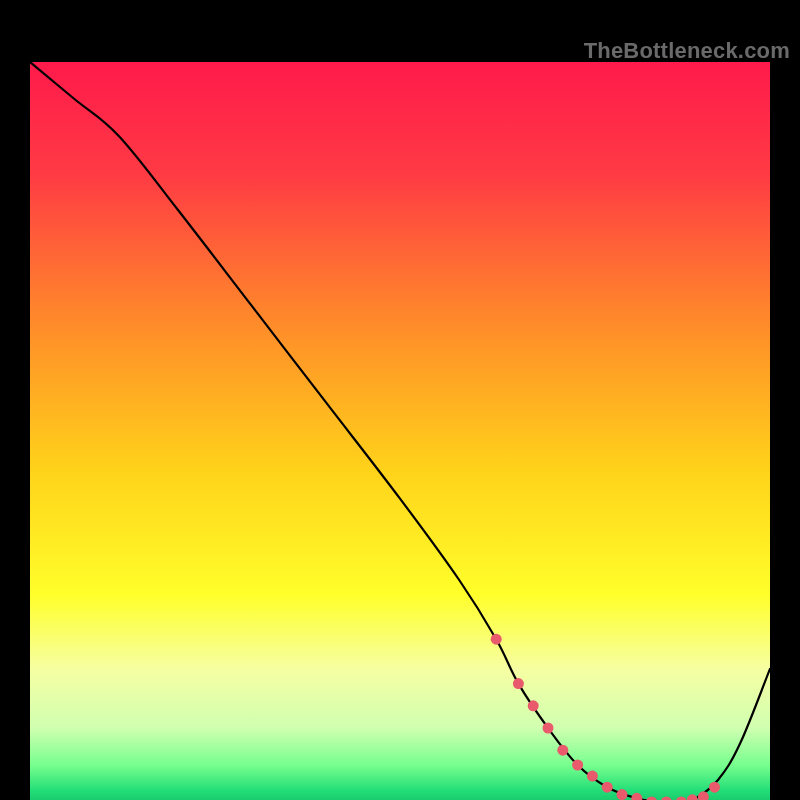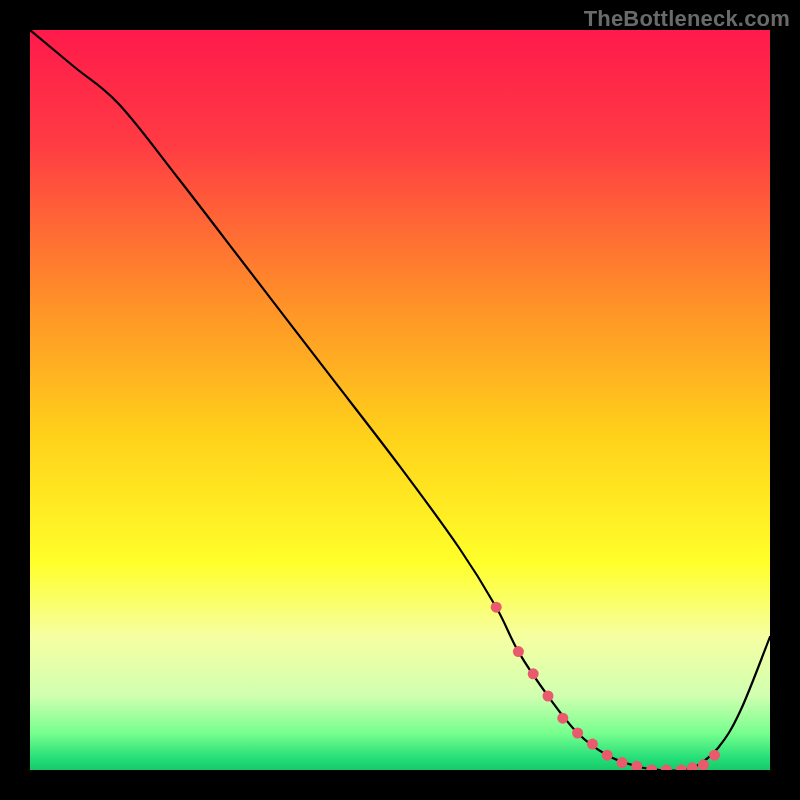--- a/index.html
+++ b/index.html
@@ -9,20 +9,21 @@
     height: 800px;
     background: #000;
     overflow: hidden;
     font-family: Arial, Helvetica, sans-serif;
   }
   .frame {
     position: relative;
     width: 800px;
     height: 576px;
     background: #000;
+    margin-top: 32px;
   }
   .watermark {
     position: absolute;
     top: 6px;
     right: 10px;
     color: #6a6a6a;
     font-size: 22px;
     font-weight: 600;
     letter-spacing: 0.2px;
     z-index: 10;

